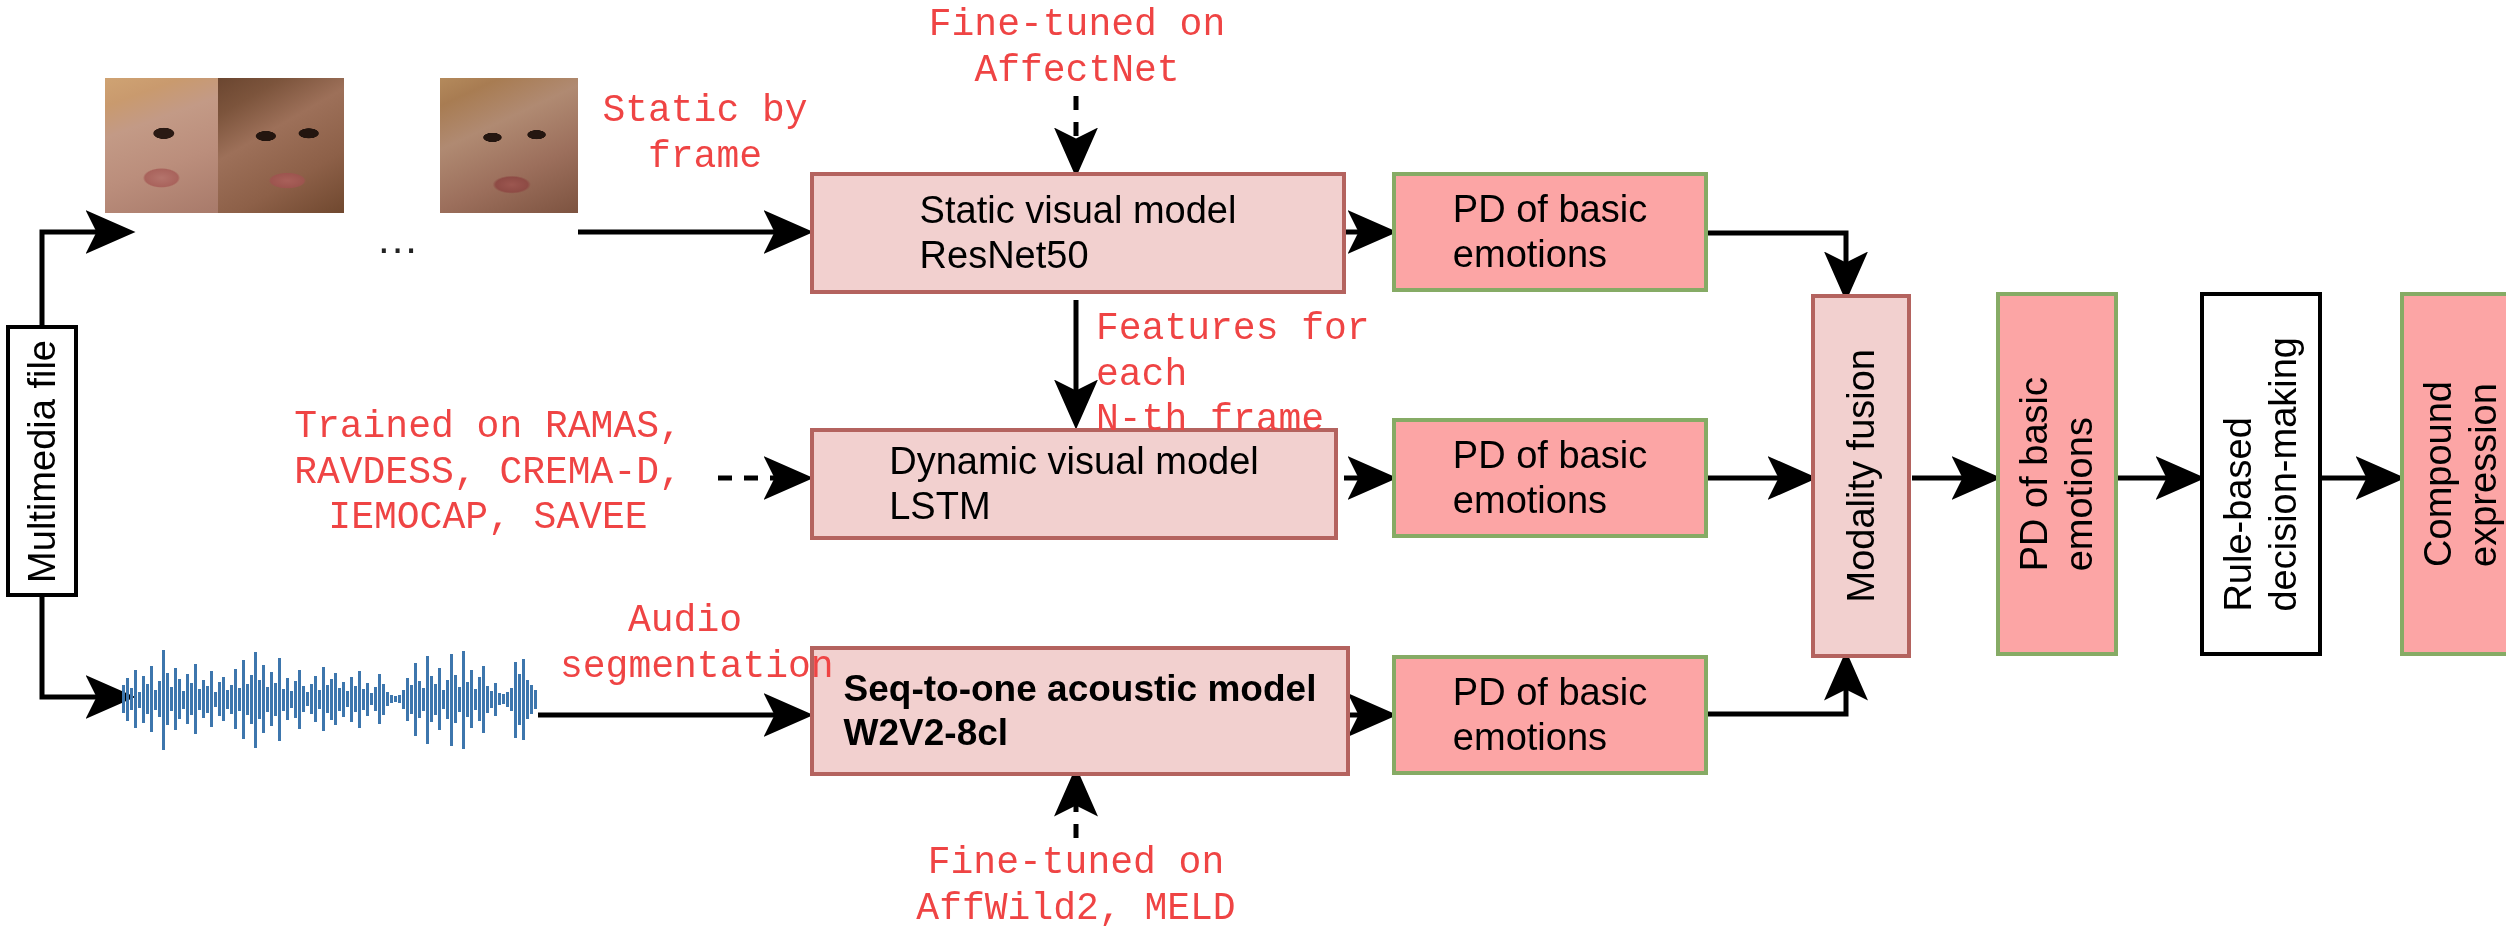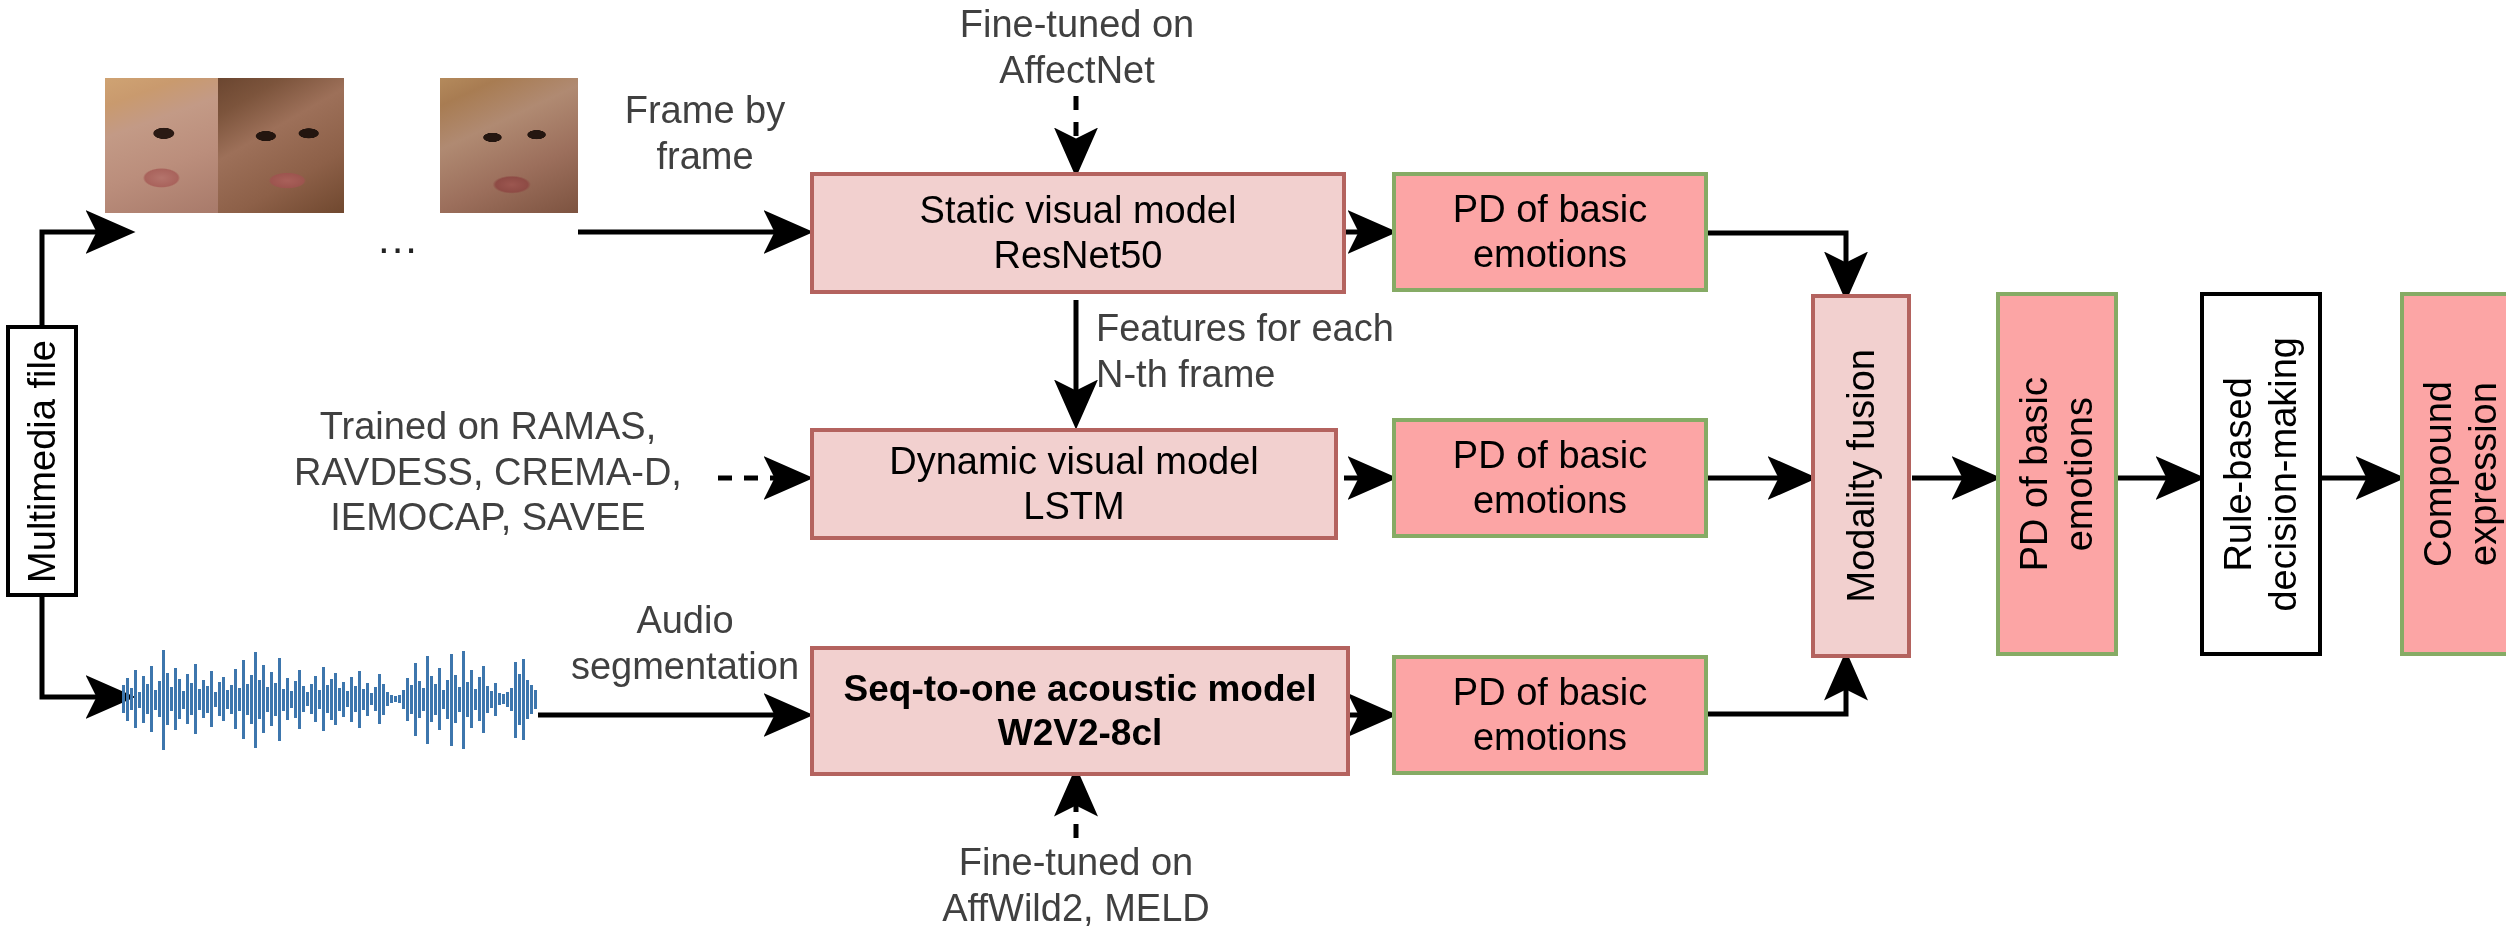--- a/index.html
+++ b/index.html
@@ -17,21 +17,20 @@
     height: 942px;
     background: #ffffff;
     overflow: hidden;
   }
   .box {
     position: absolute;
     box-sizing: border-box;
     display: flex;
     align-items: center;
     justify-content: center;
-    text-align: center;
     line-height: 1.18;
     font-size: 38px;
   }
   .box-pink {
     background: #f2d0cf;
     border: 4px solid #b4635f;
   }
   .box-green {
     background: #fca5a5;
     border: 4px solid #86ab65;
@@ -45,21 +44,22 @@
     transform: rotate(180deg);
     white-space: pre-line;
     line-height: 1.18;
   }
   .lbl {
     position: absolute;
     text-align: center;
     font-size: 38px;
     line-height: 1.2;
     white-space: pre-line;
-    color: #404040;
+    color: #ef4444;
+    font-family: Liberation Mono, monospace;
   }
   .svg-layer {
     position: absolute;
     left: 0;
     top: 0;
     width: 2506px;
     height: 942px;
     pointer-events: none;
   }
   .frames {
@@ -307,21 +307,21 @@
   <div class="box box-white" style="left:2200px; top:292px; width:122px; height:364px;">
     <span class="vtext">Rule-based
 decision-making</span>
   </div>
 
   <div class="box box-green" style="left:2400px; top:292px; width:122px; height:364px;">
     <span class="vtext">Compound
 expression</span>
   </div>
 
-  <div class="lbl" style="left:600px; top:88px; width:210px;">Frame by
+  <div class="lbl" style="left:600px; top:88px; width:210px;">Static by
 frame</div>
 
   <div class="lbl" style="left:918px; top:2px; width:318px;">Fine-tuned on
 AffectNet</div>
 
   <div class="lbl" style="left:1096px; top:306px; width:360px; text-align:left;">Features for each
 N-th frame</div>
 
   <div class="lbl" style="left:560px; top:598px; width:250px;">Audio
 segmentation</div>

